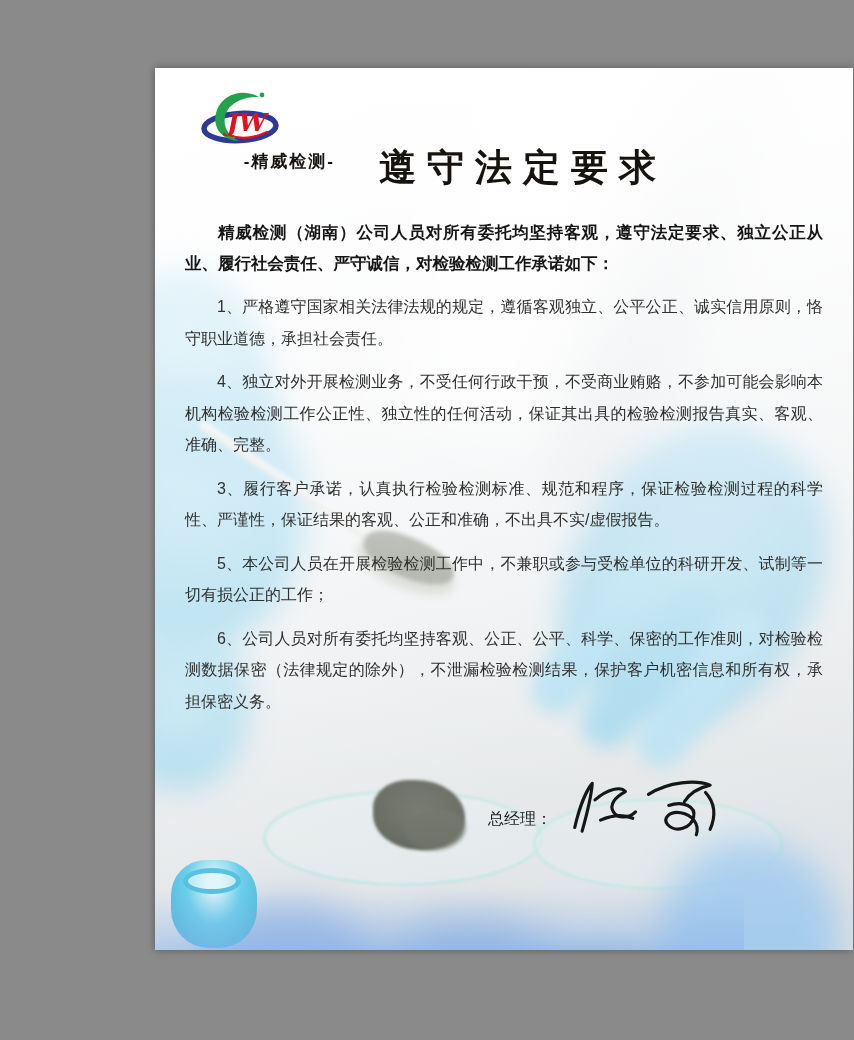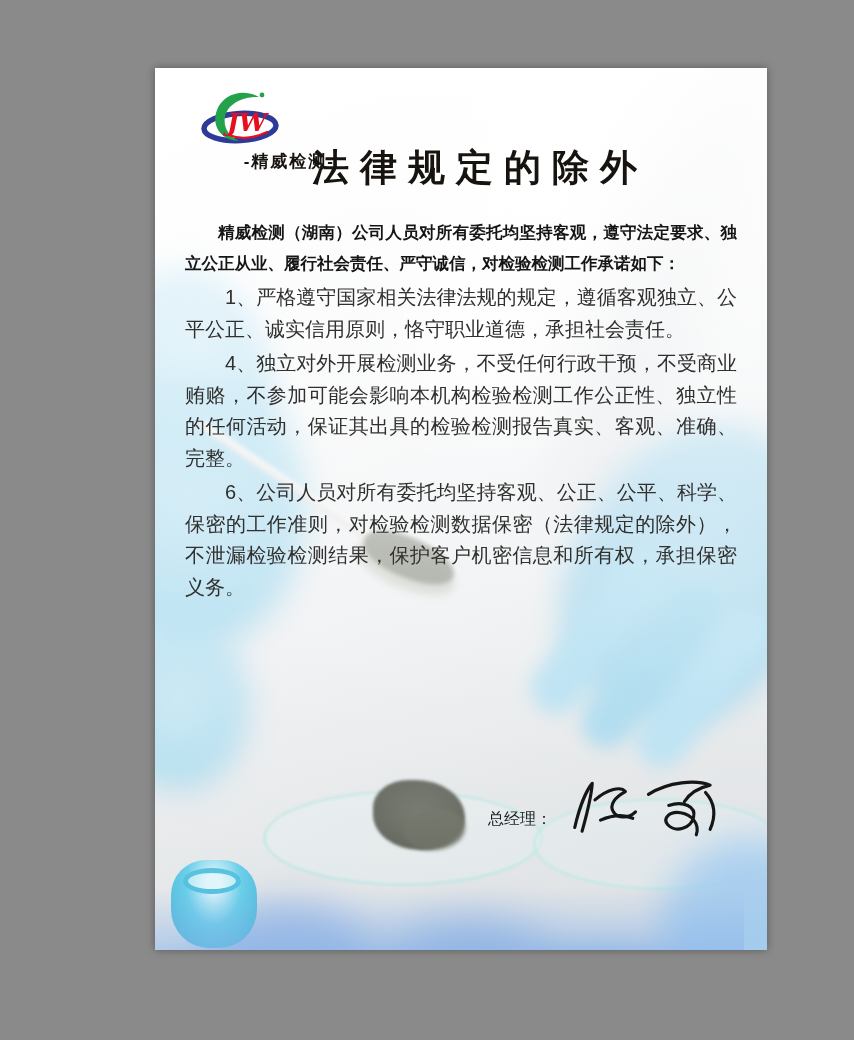--- a/index.html
+++ b/index.html
@@ -1,20 +1,20 @@
 <!DOCTYPE html>
 <html><head>
 <meta charset="utf-8">
 <style>
   * { margin:0; padding:0; box-sizing:border-box; }
   html,body { width:854px; height:1040px; }
   body { background:#8a8a8a; position:relative; font-family:"Liberation Sans", sans-serif; }
 
   .page {
-    position:absolute; left:155px; top:68px; width:612px; height:882px;
+    position:absolute; left:155px; top:68px; width:698px; height:882px;
     background:linear-gradient(155deg,#fdfdfd 0%,#f4f5f6 25%,#ebedef 50%,#e0e3e5 75%,#d9dde0 100%);
     box-shadow:0 0 8px rgba(0,0,0,.35);
     overflow:hidden;
   }
 
   
   .bg, .bg div { position:absolute; }
   .streak1 { left:300px; top:-60px; width:140px; height:420px; background:rgba(255,255,255,.75); transform:rotate(18deg); filter:blur(26px); }
   .streak2 { left:470px; top:-40px; width:90px; height:500px; background:rgba(210,214,218,.55); transform:rotate(20deg); filter:blur(24px); }
   .glove-l1 { left:-36px; top:198px; width:150px; height:210px; background:radial-gradient(#aadcf0,#6ec2e4); border-radius:46%; transform:rotate(-16deg); filter:blur(14px); opacity:.9; }
@@ -50,21 +50,21 @@
   .content { position:relative; z-index:2; padding:0 30px; height:100%; }
   .logo-wrap { padding-top:22px; width:150px; }
   .logo-svg { display:block; margin-left:14px; }
   .brand-name { font-size:17px; font-weight:bold; color:#17130f; letter-spacing:2px; margin-top:2px; white-space:nowrap;text-align:right; }
   .doc-title {
     text-align:center; padding-left:38px; margin-top:-30px;
     font-family:"DejaVu Serif","Liberation Serif",serif;
     font-size:37px; font-weight:bold; color:#17130f; letter-spacing:11px; white-space:nowrap;
   }
   .intro { margin-top:24px; font-size:16.5px; font-weight:bold; color:#151515; line-height:31px; text-indent:2em; text-align:justify; }
-  .para { margin-top:3px; font-size:20px; color:#30302f; line-height:31.5px; text-indent:2em; text-align:justify; }
+  .para { margin-top:12px; font-size:16px; color:#30302f; line-height:31.5px; text-indent:2em; text-align:justify; }
   .sig-row { position:absolute; left:333px; top:700px; width:240px; height:90px; }
   .sig-label { position:absolute; left:0; top:41px; font-size:16px; color:#1d1d1d; }
   .sig-svg { position:absolute; left:72px; top:2px; }
   .doc-date { position:absolute; left:335px; top:808px; font-size:19px; color:#1d1d1d; letter-spacing:1px; }
 </style>
 </head>
 <body>
 
 <div class="page">
 
@@ -101,26 +101,28 @@
       <svg class="logo-svg" width="82" height="58" viewBox="0 0 82 58">
         <ellipse cx="41" cy="37" rx="36" ry="13.5" fill="none" stroke="#2e3a97" stroke-width="5.5" transform="rotate(-3 41 37)"></ellipse>
         <path d="M60,7 C44,-2 24,4 18,20 C12,36 22,50 40,51 C30,46 24,38 26,27 C28,14 44,6 60,7 Z" fill="#23a24b"></path>
         <circle cx="63" cy="5" r="2.4" fill="#23a24b"></circle>
         <text x="28" y="41" font-family="'DejaVu Serif','Liberation Serif',serif" font-style="italic" font-weight="bold" font-size="25" fill="#e60f1e">JW</text>
         <path d="M30,45 q17,7 38,-3" fill="none" stroke="#e60f1e" stroke-width="2.2" stroke-linecap="round"></path>
       </svg>
       <div class="brand-name">-精威检测-</div>
     </div>
 
-    <h1 class="doc-title">法律规定的除外</h1>
+    <h1 class="doc-title">遵守法定要求</h1>
 
     <p class="intro">精威检测（湖南）公司人员对所有委托均坚持客观，遵守法定要求、独立公正从业、履行社会责任、严守诚信，对检验检测工作承诺如下：</p>
 
     <p class="para">1、严格遵守国家相关法律法规的规定，遵循客观独立、公平公正、诚实信用原则，恪守职业道德，承担社会责任。</p>
     <p class="para">4、独立对外开展检测业务，不受任何行政干预，不受商业贿赂，不参加可能会影响本机构检验检测工作公正性、独立性的任何活动，保证其出具的检验检测报告真实、客观、准确、完整。</p>
+    <p class="para">3、履行客户承诺，认真执行检验检测标准、规范和程序，保证检验检测过程的科学性、严谨性，保证结果的客观、公正和准确，不出具不实/虚假报告。</p>
+    <p class="para">5、本公司人员在开展检验检测工作中，不兼职或参与受检单位的科研开发、试制等一切有损公正的工作；</p>
     <p class="para">6、公司人员对所有委托均坚持客观、公正、公平、科学、保密的工作准则，对检验检测数据保密（法律规定的除外），不泄漏检验检测结果，保护客户机密信息和所有权，承担保密义务。</p>
 
     <div class="sig-row">
       <span class="sig-label">总经理：</span>
       <svg class="sig-svg" width="175" height="80" viewBox="0 0 190 82" fill="none" stroke="#161616" stroke-width="3.4" stroke-linecap="round" stroke-linejoin="round">
         <path d="M16,60 C22,34 30,18 35,12 C34,28 29,46 24,64"></path>
         <path d="M38,30 C52,18 66,15 71,21 C60,27 53,35 58,43 C63,51 75,50 82,43"></path>
         <path d="M44,52 C58,46 70,46 79,50"></path>
         <path d="M96,24 C118,10 148,8 163,14 C150,17 140,24 135,32"></path>
         <path d="M118,36 C134,31 148,37 145,49 C142,61 126,66 117,57 C111,50 119,42 131,44 C143,46 152,56 148,68"></path>

